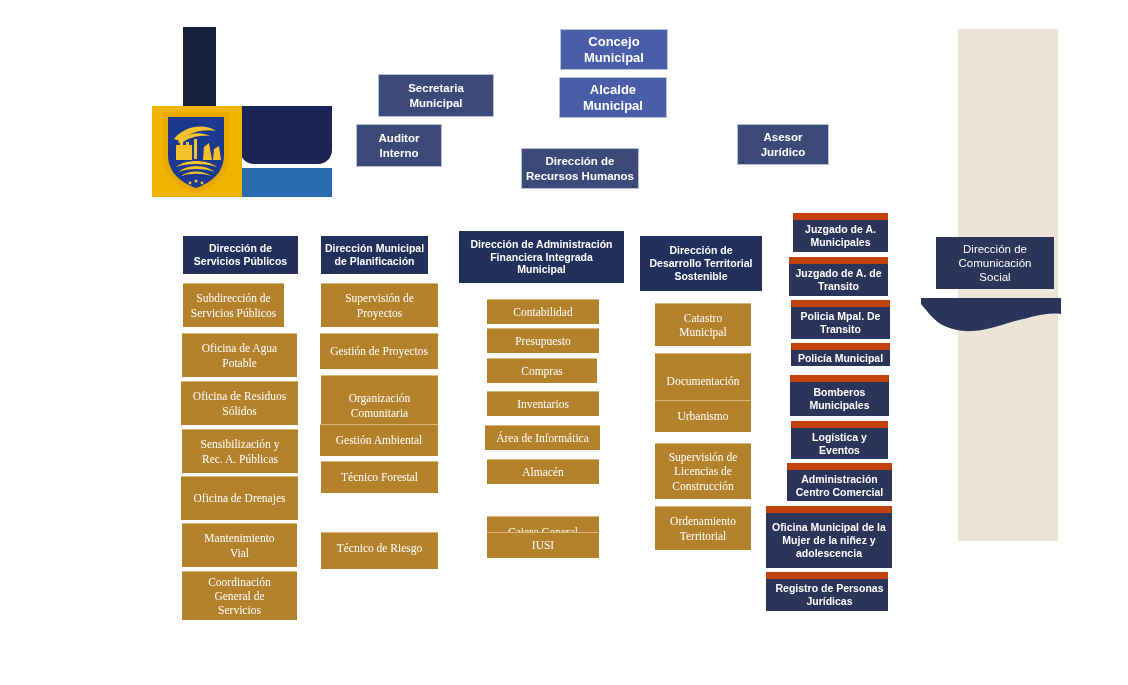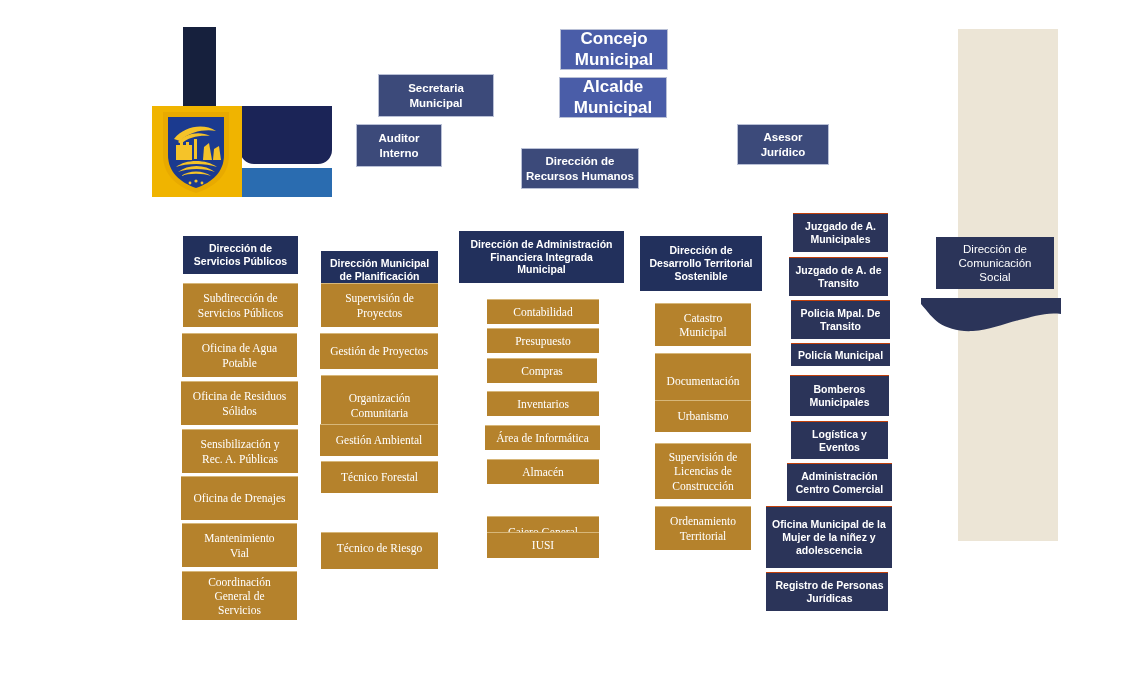--- a/index.html
+++ b/index.html
@@ -30,41 +30,41 @@
   }
   .navy-soft {
     background: #3c4a7a;
     font-weight: bold;
     font-size: 11.5px;
     border: 1px solid #b9c0d6;
   }
   .navy-mid {
     background: #4a5da8;
     font-weight: bold;
-    font-size: 17px;
+    font-size: 13px;
     border: 1px solid #b9c0d6;
   }
   
   .ochre {
     background: #b5822c;
     font-family: "Liberation Serif", serif;
     font-weight: normal;
     font-size: 11.5px;
     border-top: 1px solid #d7b77a;
   }
   .dept-head {
     background: #22305c;
     font-weight: bold;
     font-size: 10.5px;
   }
   .unit-navy {
     background: #2b3459;
     font-weight: bold;
     font-size: 10.5px;
-    border-top: 1px solid #c2410c;
+    border-top: 7px solid #c2410c;
   }
   .comm-node {
     background: #2b3459;
     font-family: "Liberation Sans", sans-serif;
     font-weight: normal;
     font-size: 11.5px;
   }
 
   
   #beige-panel {
@@ -188,36 +188,36 @@
 
 <div class="node navy-soft" style="left:737px; top:124px; width:92px; height:41px;">Asesor
 Jurídico</div>
 
 <div class="node comm-node" style="left:936px; top:237px; width:118px; height:52px;">Dirección de
 Comunicación
 Social</div>
 
 <div class="node dept-head" style="left:183px; top:236px; width:115px; height:38px;">Dirección de
 Servicios Públicos</div>
-<div class="node ochre" style="left:183px; top:283px; width:115px; height:44px;">Subdirección  de
+<div class="node ochre" style="left:183px; top:283px; width:101px; height:44px;">Subdirección  de
 Servicios Públicos</div>
 <div class="node ochre" style="left:182px; top:333px; width:115px; height:44px;">Oficina de Agua
 Potable</div>
 <div class="node ochre" style="left:181px; top:381px; width:117px; height:44px;">Oficina de Residuos
 Sólidos</div>
 <div class="node ochre" style="left:182px; top:429px; width:116px; height:44px;">Sensibilización y
 Rec. A. Públicas</div>
 <div class="node ochre" style="left:181px; top:476px; width:117px; height:44px;">Oficina de Drenajes</div>
 <div class="node ochre" style="left:182px; top:523px; width:115px; height:44px;">Mantenimiento
 Vial</div>
 <div class="node ochre clip-bottom" style="left:182px; top:571px; width:115px; height:49px;">Coordinación
 General de
 Servicios</div>
 
-<div class="node dept-head" style="left:321px; top:236px; width:117px; height:38px;margin-top:15px;">Dirección Municipal
+<div class="node dept-head" style="left:321px; top:236px; width:107px; height:38px;">Dirección Municipal
 de Planificación</div>
 <div class="node ochre" style="left:321px; top:283px; width:117px; height:44px;">Supervisión de
 Proyectos</div>
 <div class="node ochre" style="left:320px; top:333px; width:118px; height:36px;">Gestión de Proyectos</div>
 <div class="node ochre" style="left:321px; top:375px; width:117px; height:60px;">Organización
 Comunitaria</div>
 <div class="node ochre" style="left:320px; top:424px; width:118px; height:32px;">Gestión Ambiental</div>
 <div class="node ochre" style="left:321px; top:461px; width:117px; height:32px;">Técnico Forestal</div>
 <div class="node ochre" style="left:321px; top:497px; width:117px; height:32px;margin-top:40px;">Técnico Agricola</div>
 <div class="node ochre" style="left:321px; top:532px; width:117px; height:31px;">Técnico de Riesgo</div>

